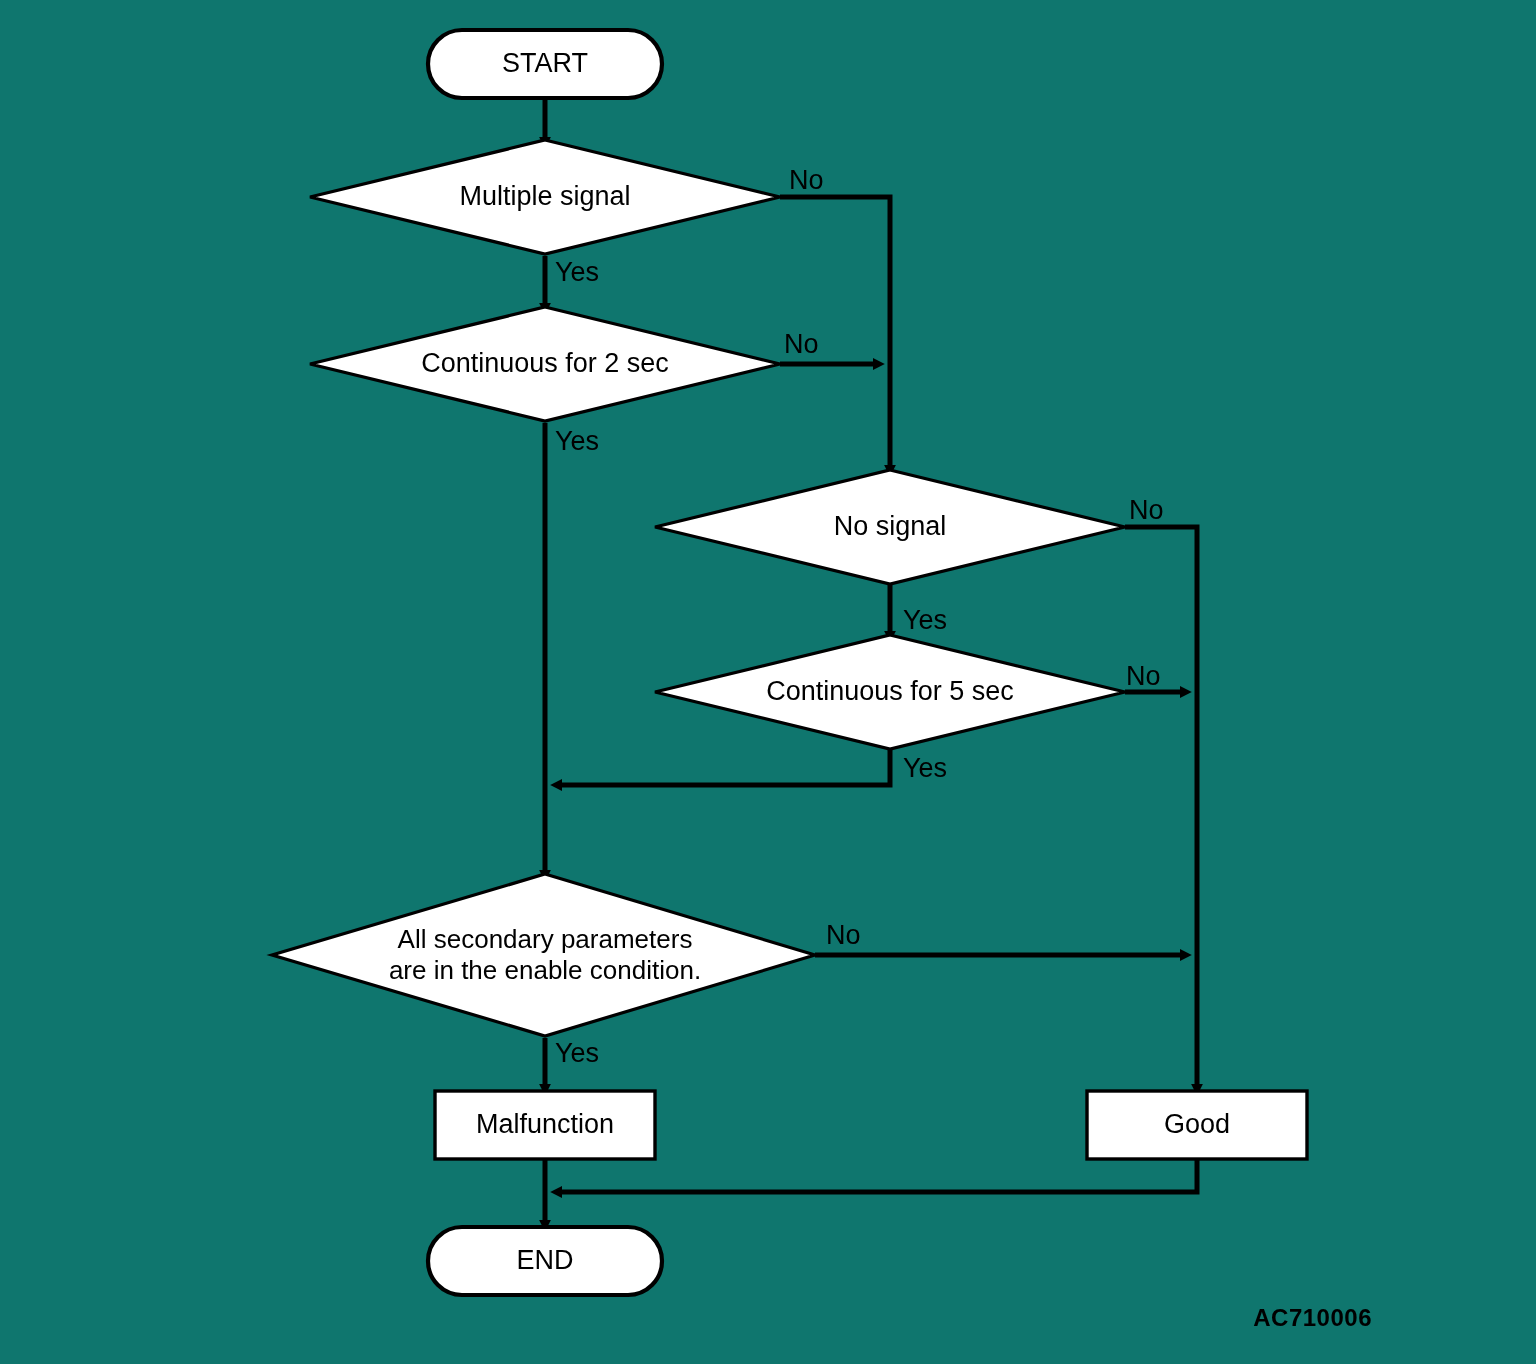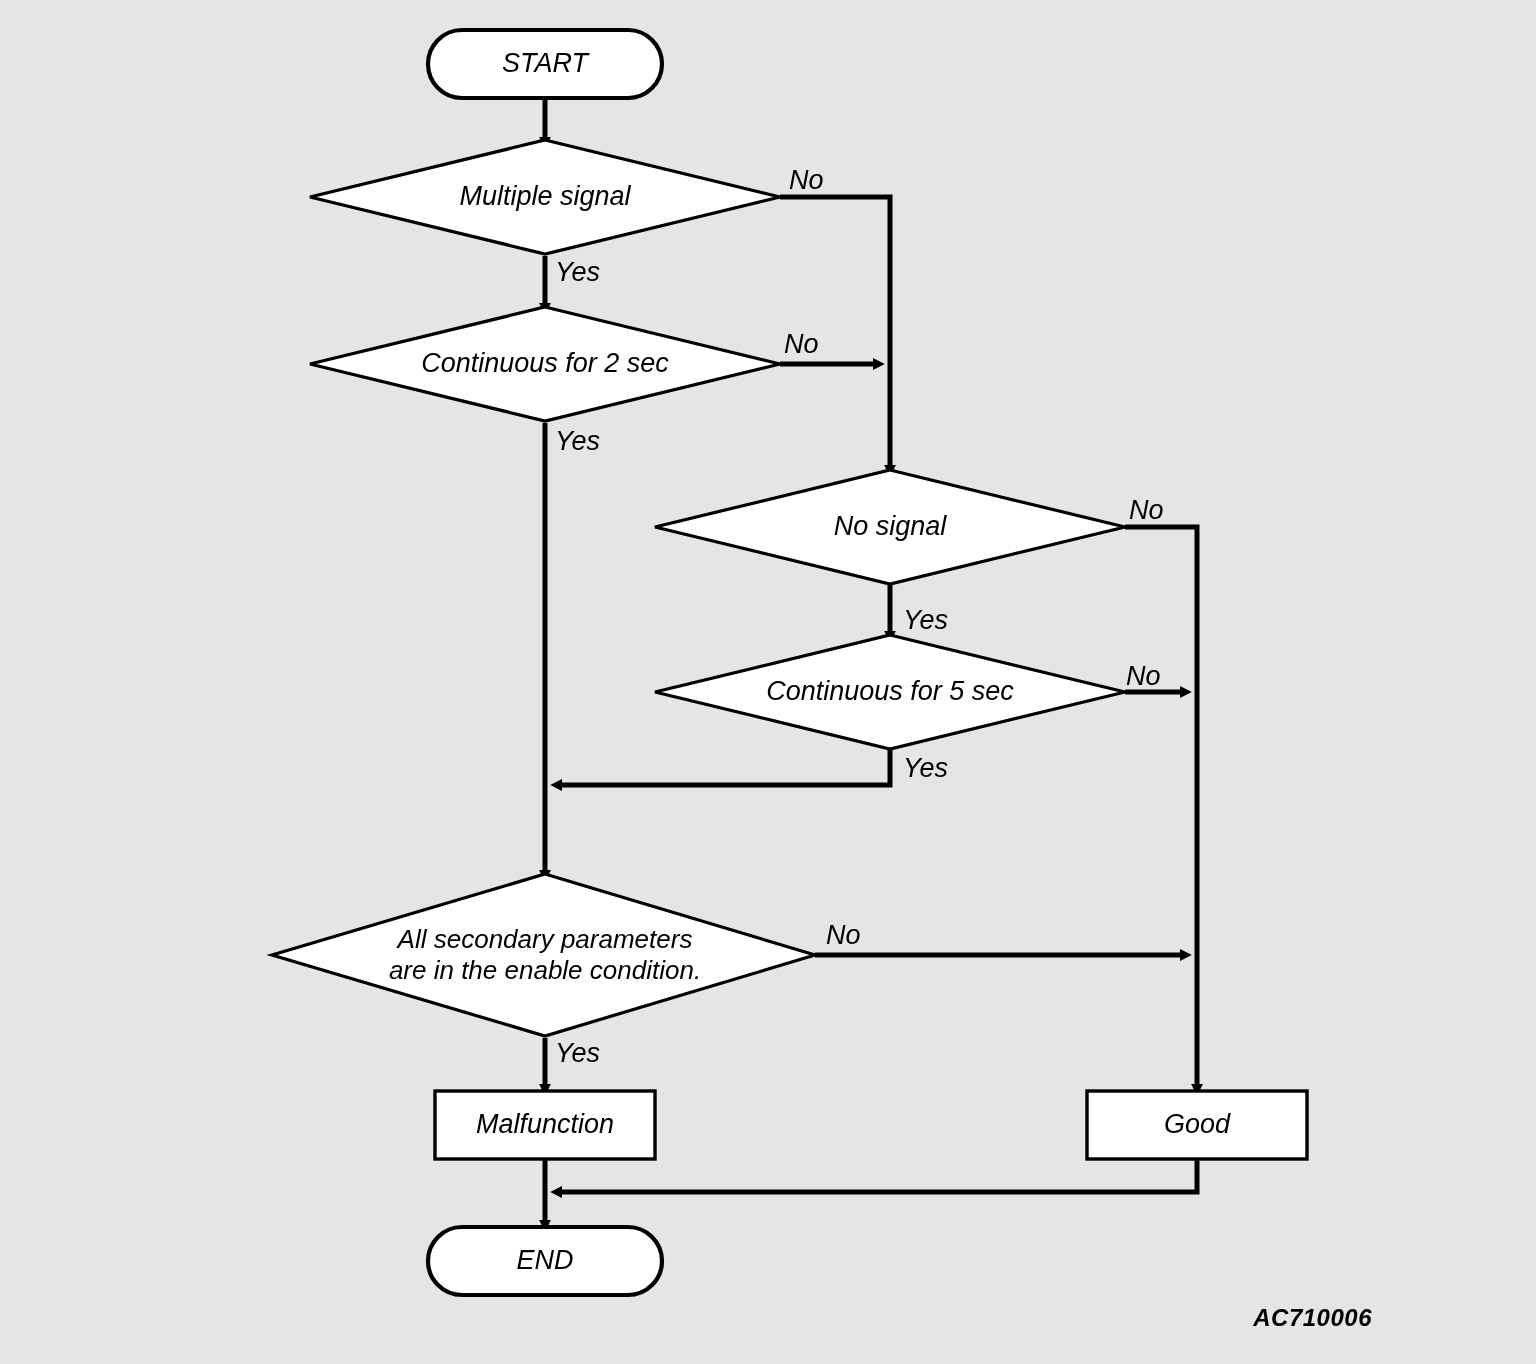--- a/index.html
+++ b/index.html
@@ -10,22 +10,21 @@
   body {
     width: 1536px;
     height: 1364px;
     font-family: "Liberation Sans", sans-serif;
     overflow: hidden;
   }
   #flowchart-root {
     position: relative;
     width: 1536px;
     height: 1364px;
-    background: #e5e5e5;
-    font-style: italic;
+    background: #0f766e;
   }
   svg.fc {
     display: block;
     width: 1536px;
     height: 1364px;
   }
   .shape {
     fill: #ffffff;
     stroke: #000000;
     stroke-width: 3.2;

